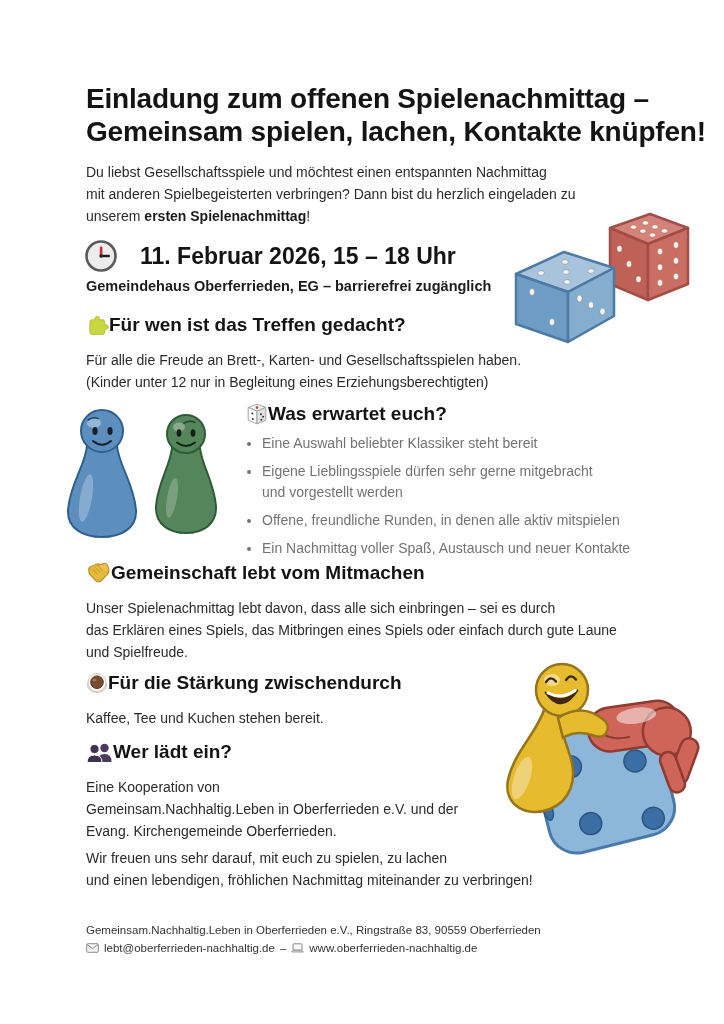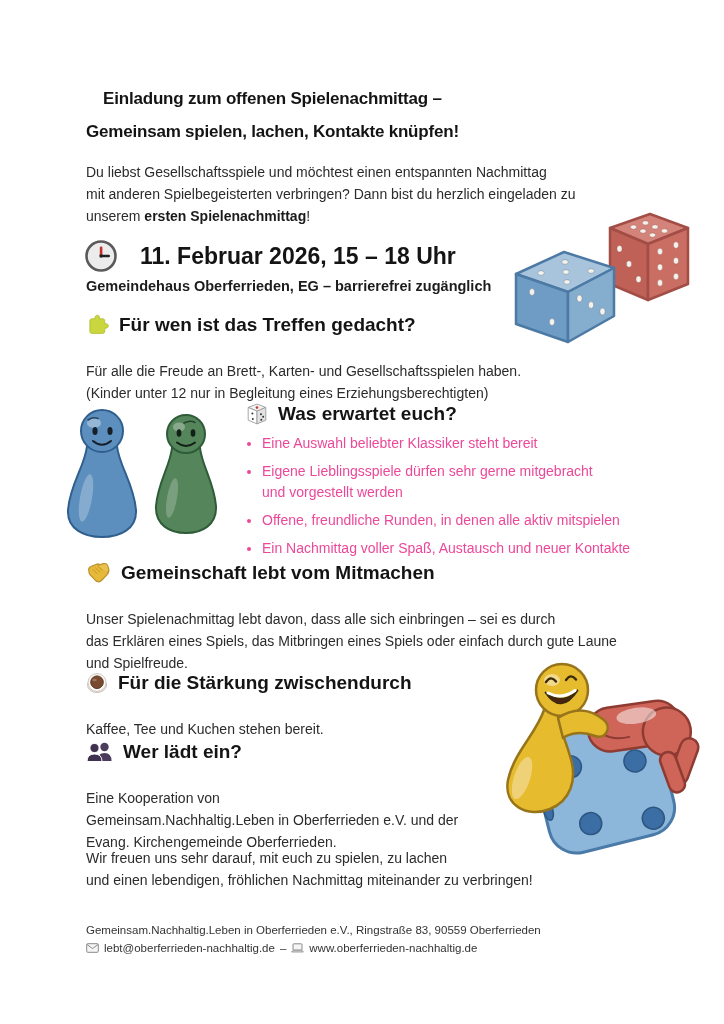--- a/index.html
+++ b/index.html
@@ -1,33 +1,33 @@
 <!DOCTYPE html>
 <html><head>
 <meta charset="utf-8">
 <style>
   html,body{margin:0;padding:0;background:#fff;}
   .page{position:relative;width:724px;height:1024px;background:#ffffff;overflow:hidden;
         font-family:"Liberation Sans","DejaVu Sans",sans-serif;color:#232323;}
   .abs{position:absolute;}
   .pre{white-space:pre-line;}
-  .title{left:86px;top:82px;font-size:17px;line-height:33px;font-weight:700;color:#141414;letter-spacing:-0.2px;text-align:center;}
+  .title{left:86px;top:82px;font-size:28px;line-height:33px;font-weight:700;color:#141414;letter-spacing:-0.2px;}
   .intro{left:86px;top:161px;font-size:14px;line-height:22px;color:#2b2b2b;width:520px;}
   .intro b{color:#1a1a1a;}
   .date-row{left:84px;top:239px;display:flex;align-items:center;gap:22px;}
   .date-text{font-size:23px;font-weight:700;color:#141414;}
   .location{left:86px;top:278px;font-size:14.5px;font-weight:700;color:#1c1c1c;}
   .section{display:flex;flex-direction:column;}
-  .sec-head{display:flex;align-items:flex-start;gap:10px;}
+  .sec-head{display:flex;align-items:flex-end;}
   .sec-head .h{font-size:19px;font-weight:700;color:#141414;}
-  .sec-body{margin-top:24px;font-size:14px;line-height:22px;color:#2b2b2b;}
+  .sec-body{margin-top:13px;font-size:14px;line-height:22px;color:#2b2b2b;}
   .sec-who{left:86px;top:314px;}
   .sec-expect{left:246px;top:403px;width:424px;}
   .sec-expect ul{margin:8px 0 0 0;padding-left:16px;list-style:disc;}
-  .sec-expect li{font-size:14px;line-height:21px;color:#ec4899;margin-bottom:7px;white-space:pre-line;}
+  .sec-expect li{font-size:14px;line-height:21px;color:#737373;margin-bottom:7px;white-space:pre-line;}
   .sec-community{left:86px;top:562px;}
   .sec-refresh{left:86px;top:672px;}
   .sec-host{left:86px;top:741px;}
   .closing{left:86px;top:847px;font-size:14px;line-height:22px;color:#2b2b2b;}
   .footer{left:86px;top:922px;font-size:11.5px;line-height:16px;color:#333;}
   .footer-line2{display:flex;align-items:center;gap:5px;margin-top:2px;}
   .icon{flex:0 0 auto;display:inline-block;}
   svg{display:block;}
 </style>
 </head>

